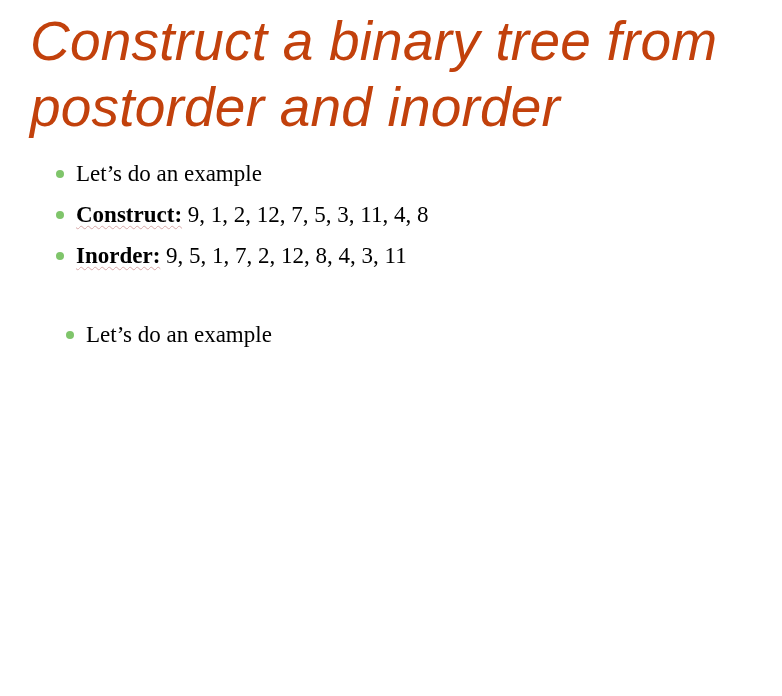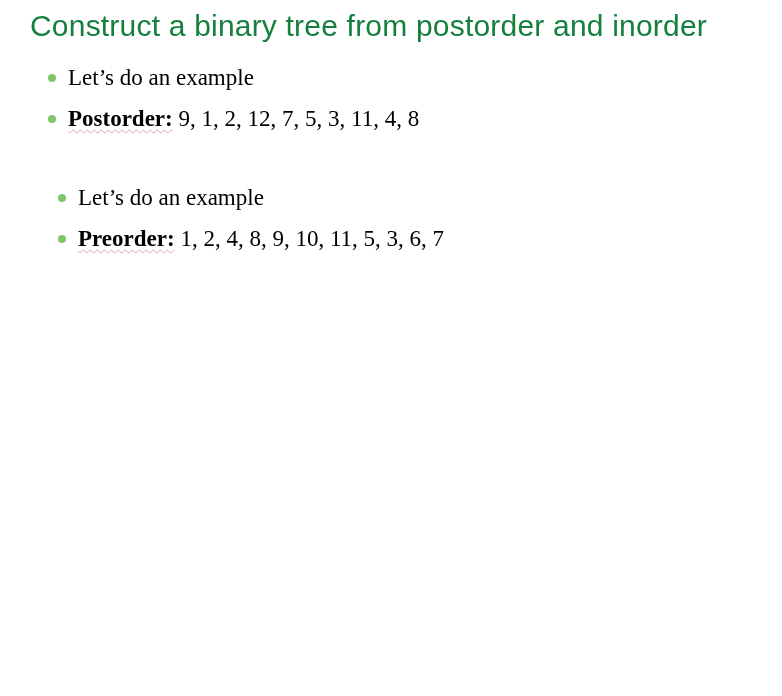--- a/index.html
+++ b/index.html
@@ -13,29 +13,30 @@
   .slide {
     box-sizing: border-box;
     padding: 8px 30px 20px 30px;
   }
   .slide2 {
     padding-left: 40px;
   }
   h1 {
     font-family: Arial, Helvetica, sans-serif;
     font-weight: 400;
-    color: #15803d;
-    font-size: 30px;
+    color: #c2410c;
+    font-size: 55px;
     line-height: 1.2;
     margin: 0 0 18px 0;
     letter-spacing: 0.2px;
+    font-style: italic;
   }
   ul {
     list-style: none;
-    margin: 0;
+    margin: 8px;
     padding: 0 0 0 18px;
   }
   li {
     position: relative;
     font-size: 23px;
     line-height: 1.35;
     margin: 10px 0;
     padding-left: 20px;
   }
   li::before {
@@ -60,27 +61,27 @@
 </head>
 <body>
 
 <div class="slide">
   <h1>Construct a binary tree from postorder and inorder</h1>
   <ul>
     <li>
       <span>Let’s do an example</span>
     </li>
     <li>
-      <span class="label">Postorder:</span><span> 9, 1, 2, 12, 7, 5, 3, 11, 4, 8</span>
+      <span class="label">Construct:</span><span> 9, 1, 2, 12, 7, 5, 3, 11, 4, 8</span>
+    </li>
+    <li>
+      <span class="label">Inorder:</span><span> 9, 5, 1, 7, 2, 12, 8, 4, 3, 11</span>
     </li>
   </ul>
 </div>
 
 <div class="slide slide2">
   <ul>
     <li>
       <span>Let’s do an example</span>
     </li>
-    <li>
-      <span class="label">Preorder:</span><span> 1, 2, 4, 8, 9, 10, 11, 5, 3, 6, 7</span>
-    </li>
   </ul>
 </div>
 
 </body></html>

